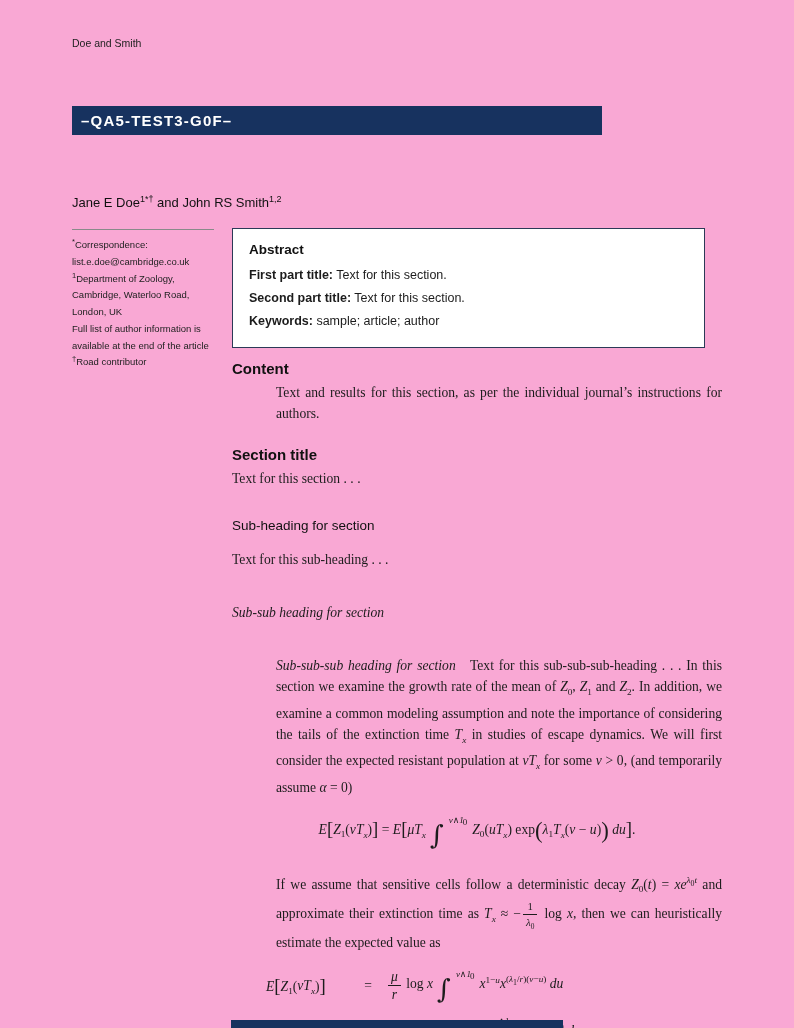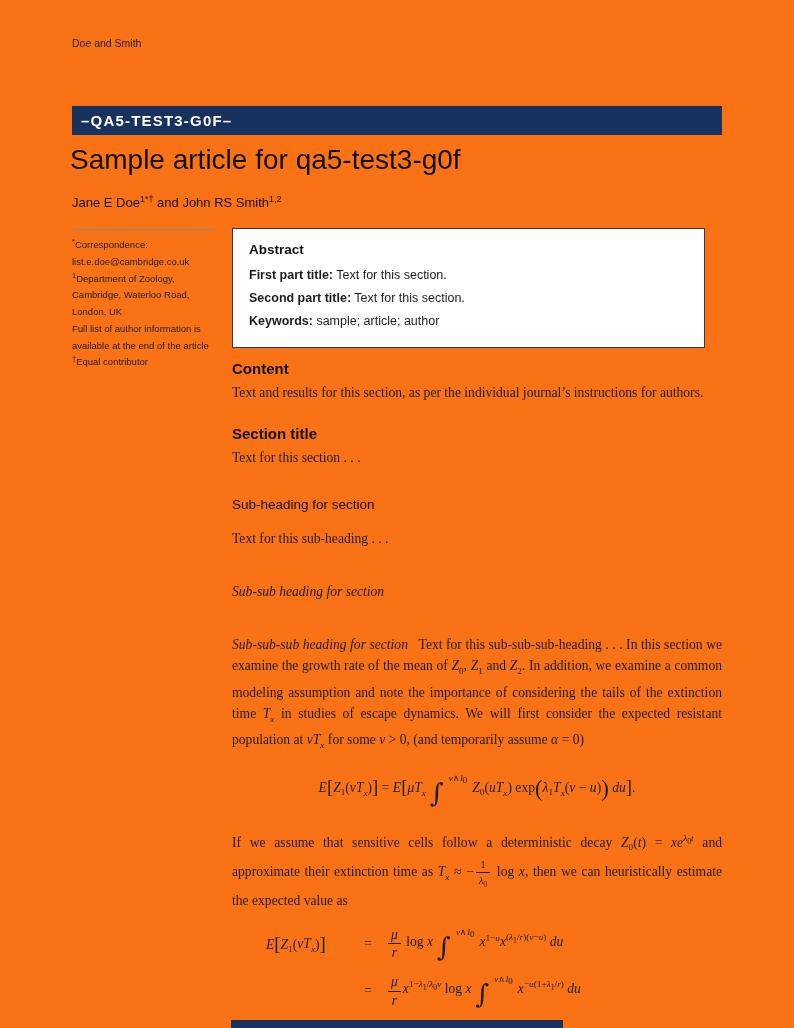--- a/index.html
+++ b/index.html
@@ -1,22 +1,22 @@
 <!DOCTYPE html>
 <html><head>
 <meta charset="utf-8">
 <style>
   * { margin:0; padding:0; box-sizing:border-box; }
   html,body { background:#ffffff; }
-  .page { position:relative; width:794px; height:1028px; background:#f97316;
+  .page { position:relative; width:794px; height:1028px; background:#f9a8d4;
           font-family:"Liberation Sans",sans-serif; color:#1c1c1c; overflow:hidden; }
 
   .running { position:absolute; top:37px; left:72px; font-size:10.5px; color:#222; }
 
-  .banner { position:absolute; top:106px; left:72px; width:650px; height:29px;
+  .banner { position:absolute; top:106px; left:72px; width:530px; height:29px;
             color:#ffffff; font-weight:bold; font-size:15px; letter-spacing:1.2px;
             line-height:29px; padding-left:9px; }
 
   .title { position:absolute; top:144px; left:70px; font-size:28px; font-weight:normal;
            color:#111; }
 
   .authors { position:absolute; top:194px; left:72px; font-size:13px; color:#111; }
   .authors sup { font-size:9px; }
 
   .sidebar { position:absolute; top:229px; left:72px; width:142px;
@@ -28,21 +28,21 @@
             border:1.5px solid #2c3a57; padding:13px 14px 10px 16px; background:#fff; }
   .absbox .abshead { font-size:13.5px; font-weight:bold; color:#111; margin-bottom:11px; }
   .abs-item { font-size:12.5px; margin-bottom:9px; color:#1c1c1c; }
 
   .main { position:absolute; top:360px; left:232px; width:490px; }
   .shead { font-size:15px; font-weight:bold; color:#111; margin-bottom:5px; }
   .sub   { font-size:13.5px; font-weight:normal; color:#111; margin-bottom:16px; }
   .serif { font-family:"Liberation Serif","DejaVu Serif",serif; font-size:13.6px;
            line-height:21px; color:#1c1c1c; }
   .it { font-style:italic; }
-  .just { text-align:justify; }
+  .just { text-align:justify;margin-left:44px; }
   .mt24 { margin-top:22px; } .mt30 { margin-top:29px; } .mt34 { margin-top:32px; }
   .runin { font-style:italic; }
 
   
   .eq { font-family:"Liberation Serif","DejaVu Serif",serif; font-size:13.6px; color:#1c1c1c; }
   .eq i { font-style:italic; }
   .eq sup { font-size:68%; } .eq sub { font-size:68%; }
   .eq sup sub, .eq sub sub { font-size:85%; }
   .disp { text-align:center; margin-top:20px; }
   .frac { display:inline-block; text-align:center; vertical-align:-0.85em;
@@ -70,35 +70,34 @@
 </style>
 </head>
 <body>
 
 <div class="page">
 
   <div class="running">Doe and Smith</div>
 
   <div class="banner" style="background: rgb(23, 50, 95);">–QA5-TEST3-G0F–</div>
 
-  <div class="title">Sample article for qa5-test3-g0f</div>
 
   <div class="authors">
     <span>Jane E Doe</span><sup>1*†</sup><span> and </span><span>John RS Smith</span><sup>1,2</sup>
   </div>
 
   <div class="sidebar">
     <div><sup>*</sup><span>Correspondence:</span></div>
     <div><sup></sup><span>list.e.doe@cambridge.co.uk</span></div>
     <div><sup>1</sup><span>Department of Zoology,</span></div>
     <div><sup></sup><span>Cambridge, Waterloo Road,</span></div>
     <div><sup></sup><span>London, UK</span></div>
     <div><sup></sup><span>Full list of author information is</span></div>
     <div><sup></sup><span>available at the end of the article</span></div>
-    <div><sup>†</sup><span>Equal contributor</span></div>
+    <div><sup>†</sup><span>Road contributor</span></div>
   </div>
 
   <div class="absbox">
     <div class="abshead">Abstract</div>
     <div class="abs-item"><b>First part title:</b><span> Text for this section.</span></div>
     <div class="abs-item"><b>Second part title:</b><span> Text for this section.</span></div>
     <div class="abs-item"><b>Keywords:</b><span> sample; article; author</span></div>
   </div>
 
   <div class="main">

